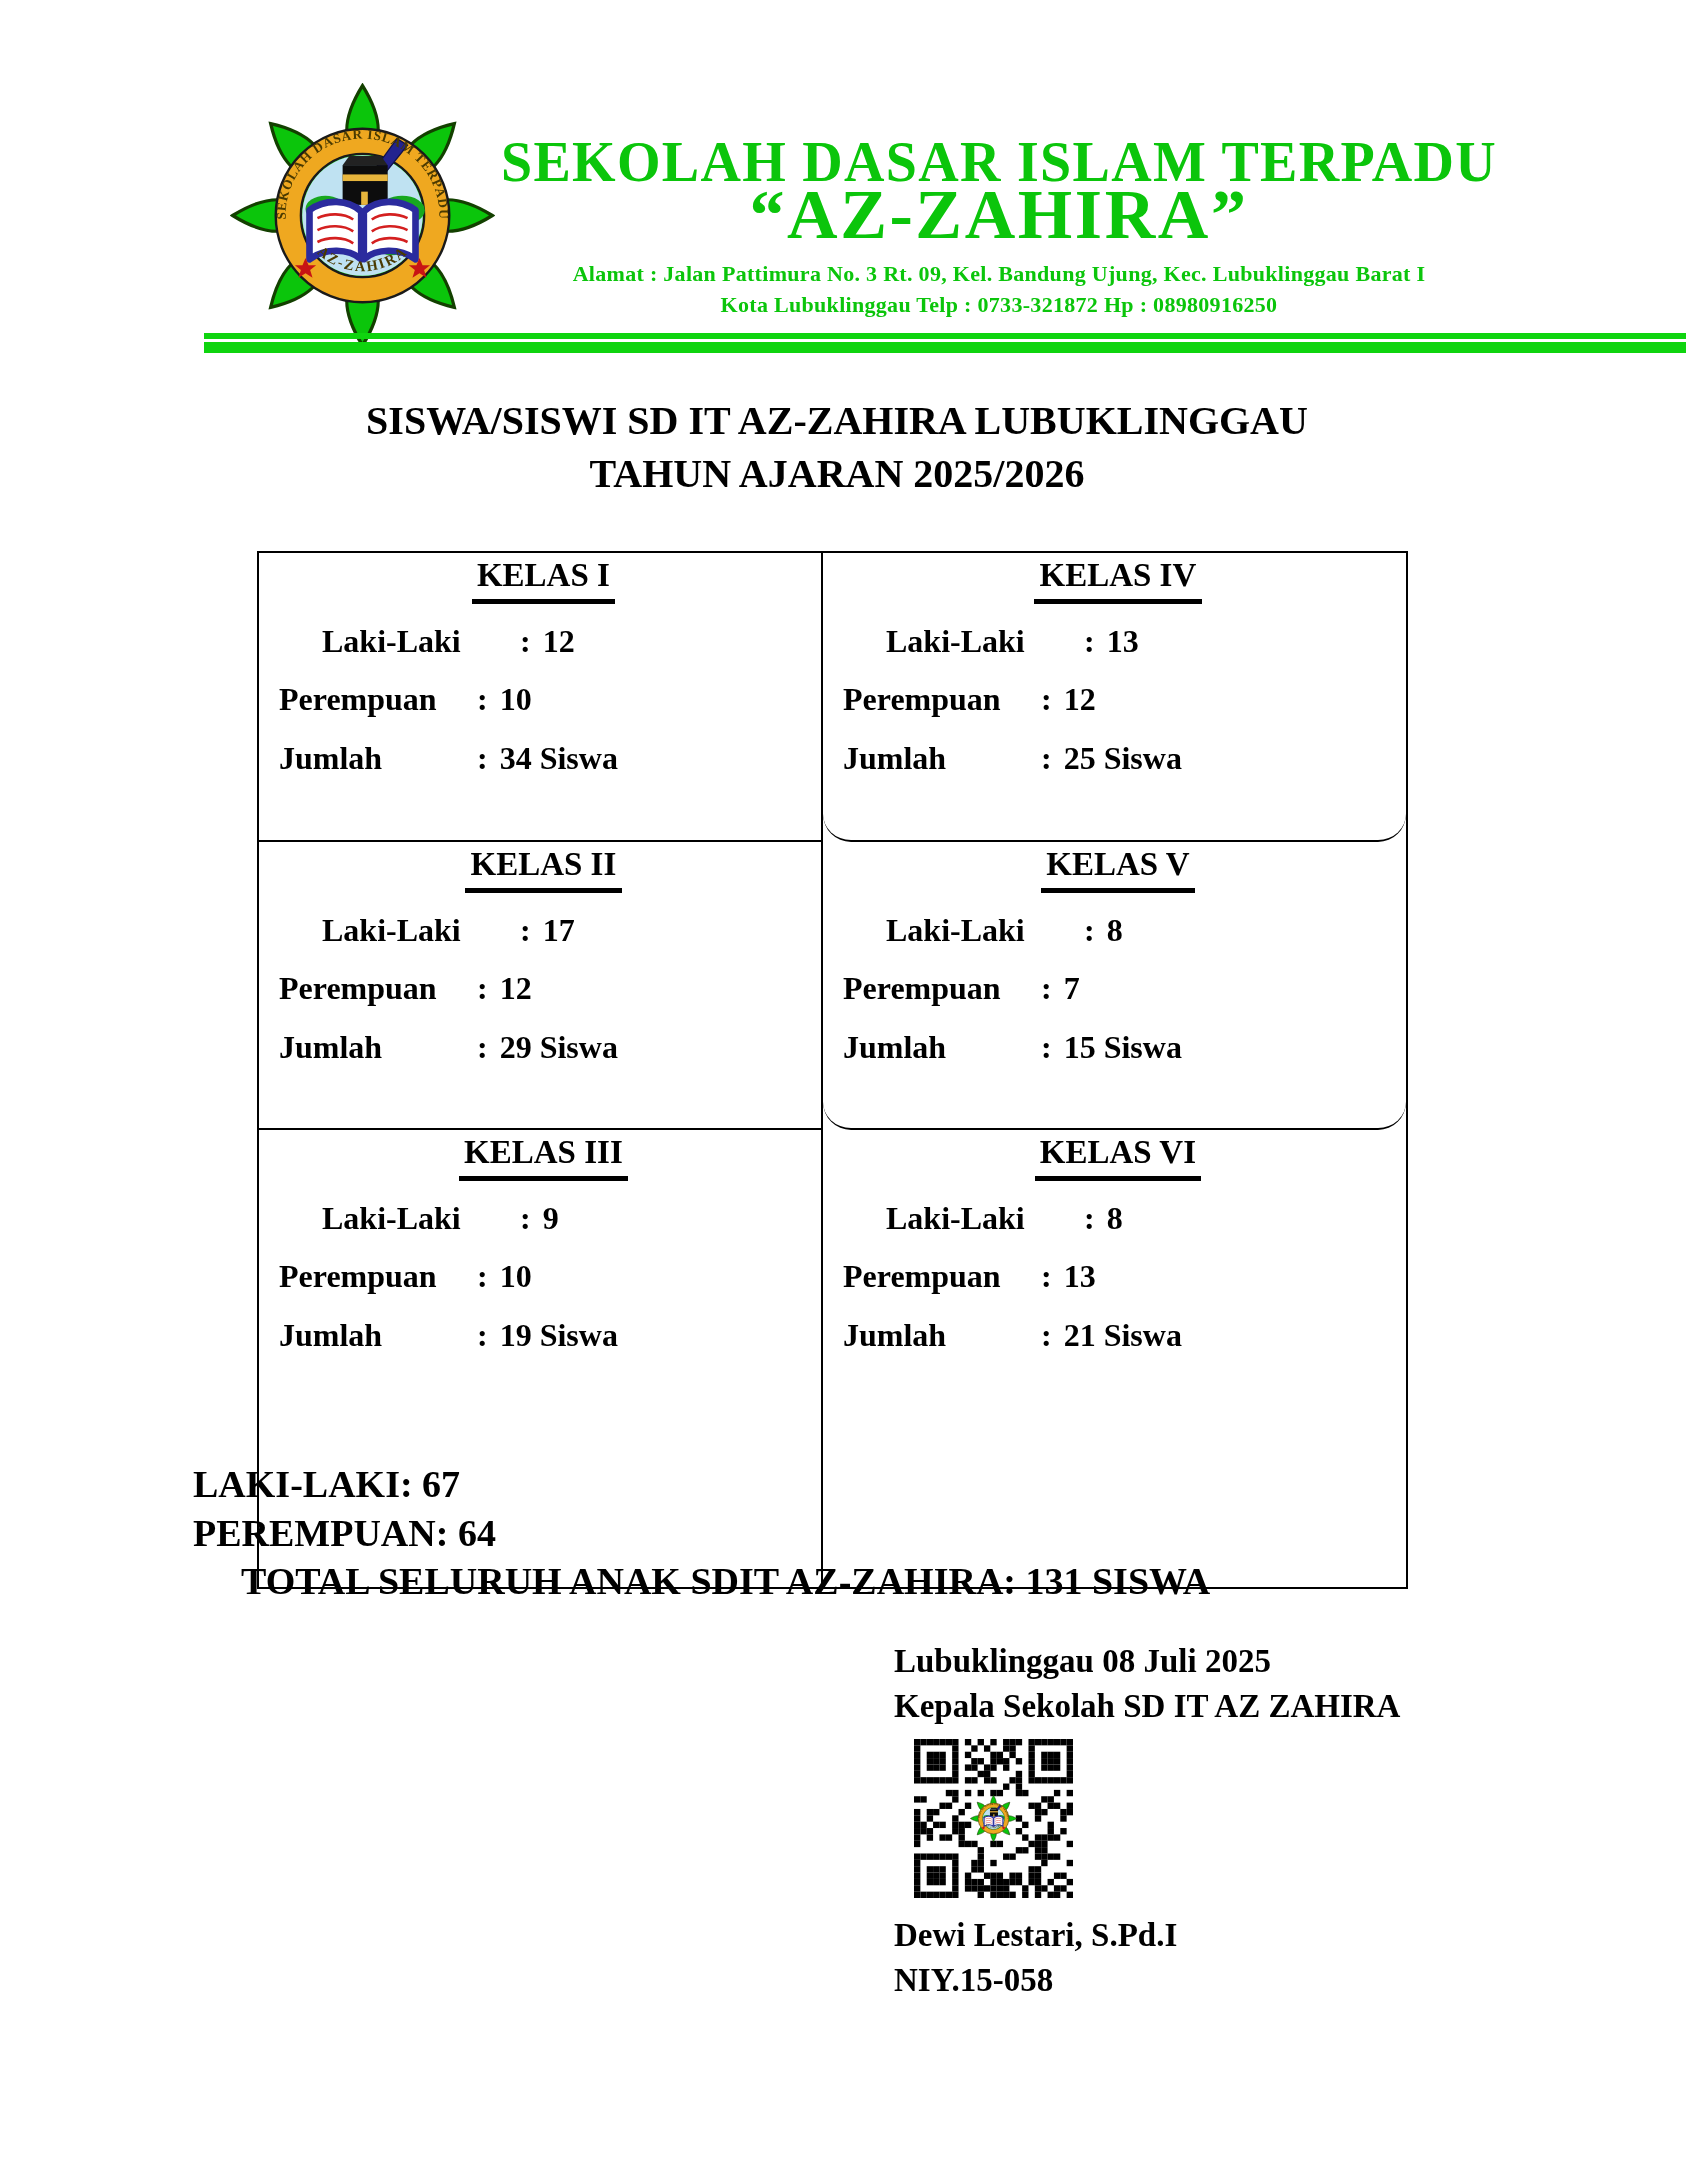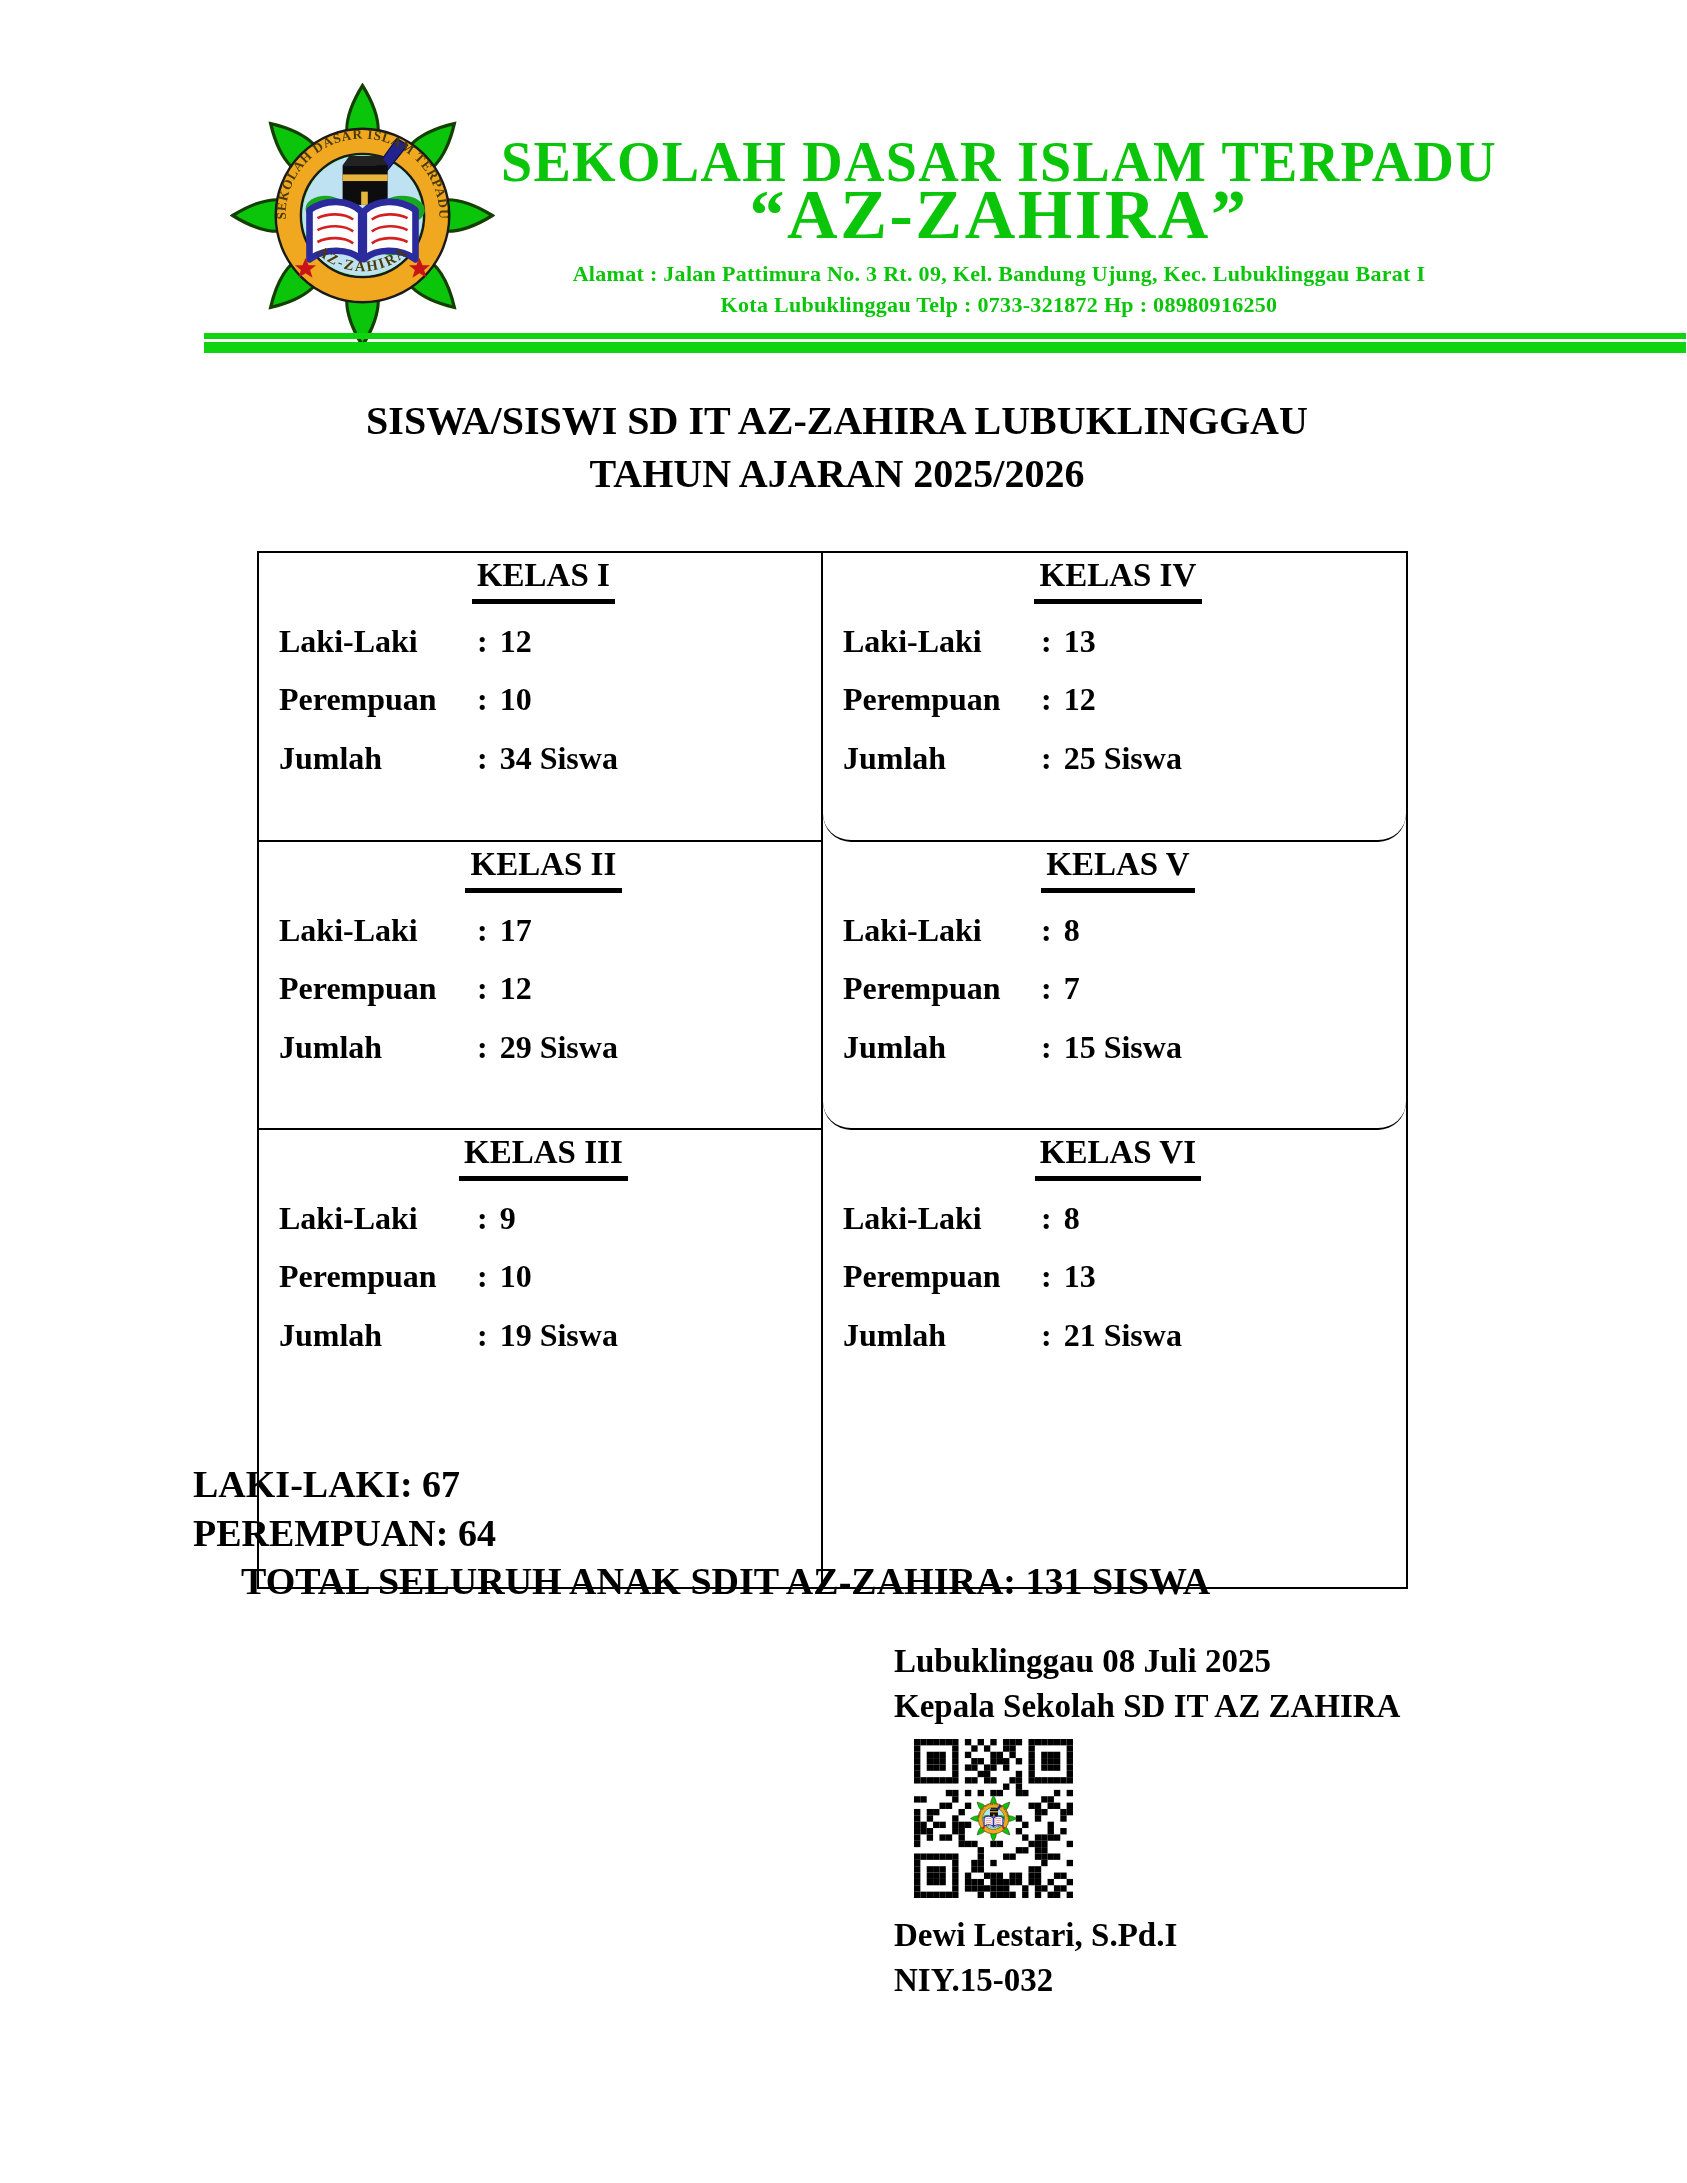--- a/index.html
+++ b/index.html
@@ -26,21 +26,21 @@
              box-sizing:border-box;display:grid;grid-template-columns:564px 1fr;
              grid-template-rows:289px 288px 1fr;}
   .cell{border-right:2.6px solid #000;border-bottom:2.6px solid #000;box-sizing:border-box;
         padding:4px 13.2px 0 20px;}
   .cell:nth-child(2n){border-right:none;border-radius:28px;}
   .cell:nth-child(n+5){border-bottom:none;}
   .cell-head{text-align:center;}
   .kelas{display:inline-block;font-weight:bold;font-size:33px;line-height:1.1;
          border-bottom:5.3px solid #000;padding:0 5.3px 5.3px 5.3px;}
   .crow{margin-top:18.5px;font-weight:bold;font-size:32px;line-height:40px;white-space:nowrap;}
-  .crow.first{margin-top:17px;}
+  .crow.first{margin-top:17px;margin-left:43px;}
   .lbl{display:inline-block;width:198px;}
   .colon{display:inline-block;}
   .num{display:inline-block;margin-left:12px;}
   
   .summary-line{left:193px;font-weight:bold;font-size:38px;line-height:1;white-space:nowrap;}
   .sum1{top:1465px;} .sum2{top:1514px;} .sum3{top:1562px;margin-left:48px;}
   
   .sig{left:894px;font-weight:bold;font-size:33px;line-height:1;white-space:nowrap;}
   .sig-date{top:1645px;} .sig-role{top:1690px;}
   .sig-name{top:1919px;} .sig-niy{top:1964px;}
@@ -458,16 +458,16 @@
           <rect x="190" y="240" width="10" height="10"></rect>
           <rect x="210" y="240" width="10" height="10"></rect>
           <rect x="220" y="240" width="10" height="10"></rect>
           <rect x="240" y="240" width="10" height="10"></rect>
         </g>
       <use href="#emblem" transform="translate(88,88) scale(0.37)"></use>
     </svg>
   </div>
 
   <div class="abs sig sig-name">Dewi Lestari, S.Pd.I</div>
-  <div class="abs sig sig-niy">NIY.15-032</div>
+  <div class="abs sig sig-niy">NIY.15-058</div>
 
 </div>
 
 
 </body></html>

